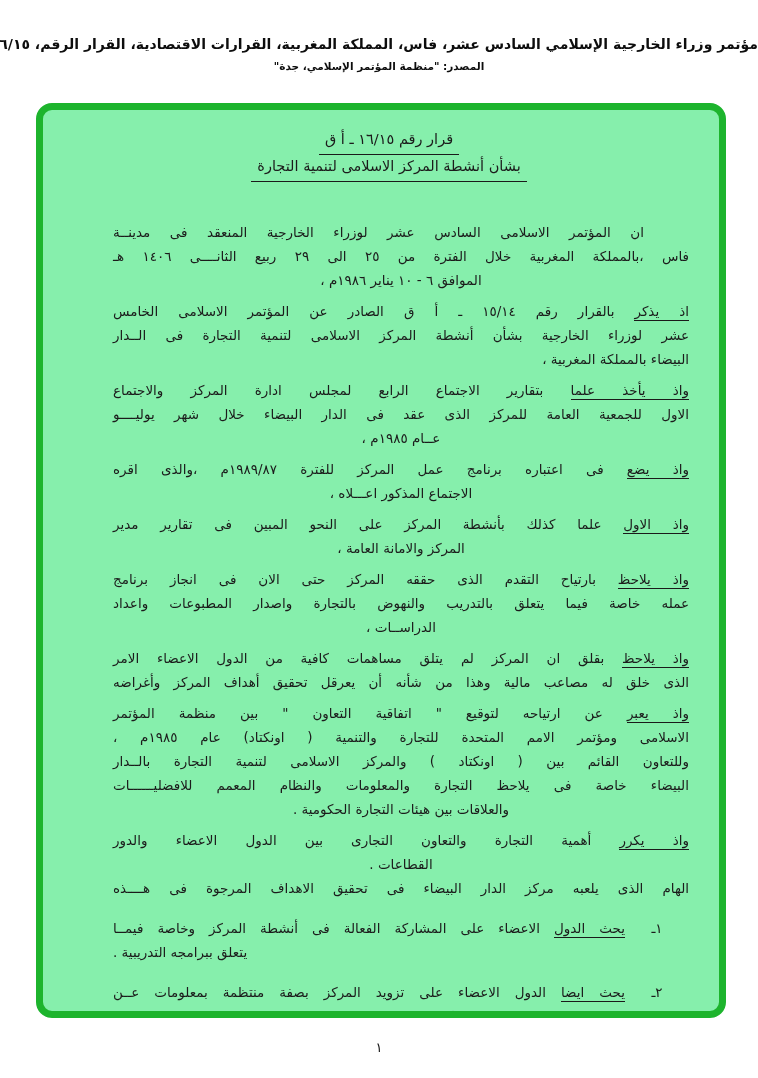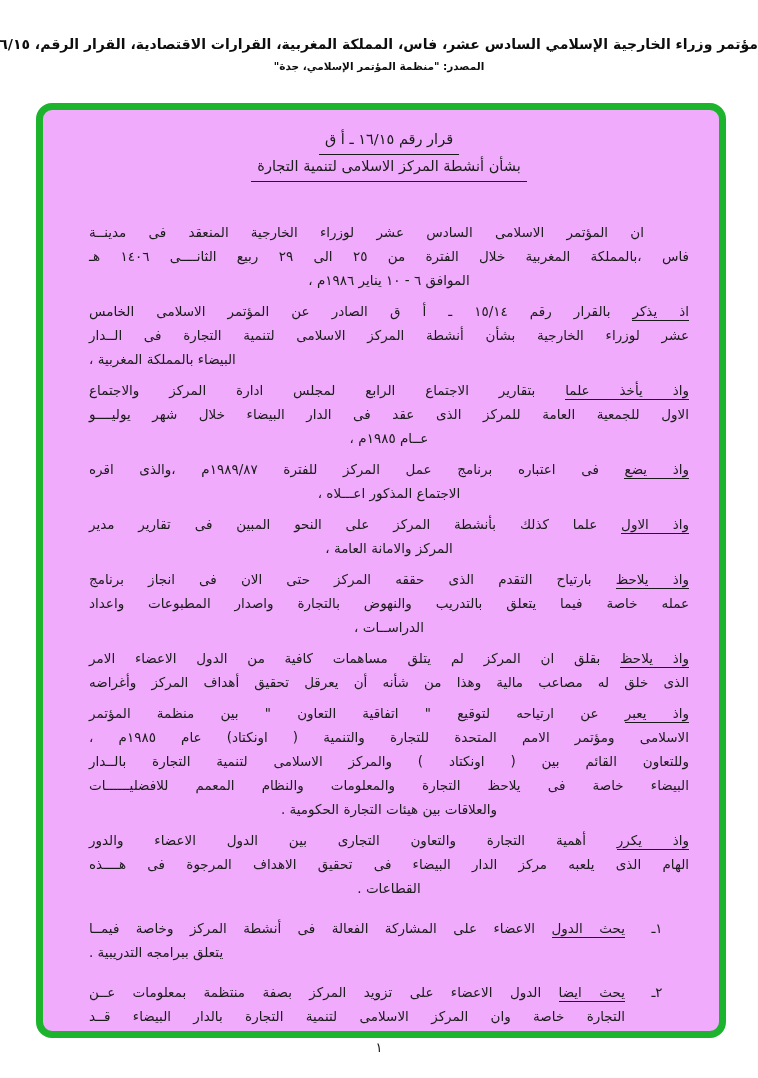--- a/index.html
+++ b/index.html
@@ -9,30 +9,30 @@
   }
   :root{--green:#1db42d;--ink:#1b1b1b;}
   
   .page-header{position:absolute;top:36px;left:0;right:0;text-align:center;color:#0d0d0d;direction:rtl;}
   .page-header .h1{font-size:14px;font-weight:bold;white-space:nowrap;letter-spacing:0;}
   .page-header .h2{font-size:10.5px;font-weight:bold;margin-top:8px;}
   
   .frame{
     position:absolute;left:36px;top:103px;width:600px;height:889px;
     border:7px solid var(--green);border-radius:16px;
-    padding:12px 30px 20px 46px;overflow:hidden;background:#f0abfc;
+    padding:12px 30px 0 46px;overflow:hidden;background:#86efac;
   }
   .doc{direction:rtl;font-size:13.5px;line-height:24px;color:var(--ink);}
   .doc-title{text-align:center;font-size:14.5px;margin:6px 0 38px 0;line-height:23px;}
   .tline{display:inline-block;border-bottom:1.5px solid #1a1a1a;padding:0 6px 3px 6px;}
   .para{margin:0 0 7px 0;}
-  .line{min-height:24px;}
+  .line{min-height:24px;margin-left:24px;}
   .a-j{text-align:justify;text-align-last:justify;}
   .a-l{text-align:center;}
-  .a-c{text-align:left;}
+  .a-c{text-align:right;}
   .a-r{text-align:left;}
   .lead{border-bottom:1.5px solid #1a1a1a;padding-bottom:1px;}
   .items{margin-top:16px;}
   .item{display:flex;direction:rtl;margin:0 0 16px 0;}
   .inum{flex:0 0 64px;text-align:center;}
   .itext{flex:1;}
   .page-number{position:absolute;top:1040px;left:0;right:0;text-align:center;font-size:13px;color:#111;}
 </style>
 </head>
 <body>
@@ -83,22 +83,22 @@
         </div>
         <div class="para">
           <div class="line a-j"><span class="lead">واذ يعبر</span> عن ارتياحه لتوقيع " اتفاقية التعاون " بين منظمة المؤتمر</div>
           <div class="line a-j">الاسلامى ومؤتمر الامم المتحدة للتجارة والتنمية ( اونكتاد) عام ١٩٨٥م ،</div>
           <div class="line a-j">وللتعاون القائم بين ( اونكتاد ) والمركز الاسلامى لتنمية التجارة بالــدار</div>
           <div class="line a-j">البيضاء خاصة فى يلاحظ التجارة والمعلومات والنظام المعمم للافضليــــــات</div>
           <div class="line a-l">والعلاقات بين هيئات التجارة الحكومية .</div>
         </div>
         <div class="para">
           <div class="line a-j"><span class="lead">واذ يكرر</span> أهمية التجارة والتعاون التجارى بين الدول الاعضاء والدور</div>
+          <div class="line a-l">القطاعات .</div>
           <div class="line a-j">الهام الذى يلعبه مركز الدار البيضاء فى تحقيق الاهداف المرجوة فى هــــذه</div>
-          <div class="line a-l">القطاعات .</div>
         </div>
       </div>
     <div id="items" class="items">
         <div class="item">
           <div class="inum">١ـ</div>
           <div class="itext">
             <div class="line a-j"><span class="lead">يحث الدول</span> الاعضاء على المشاركة الفعالة فى أنشطة المركز وخاصة فيمــا</div>
             <div class="line a-r" style="padding-right: 25px;">يتعلق ببرامجه التدريبية .</div>
           </div>
         </div>

